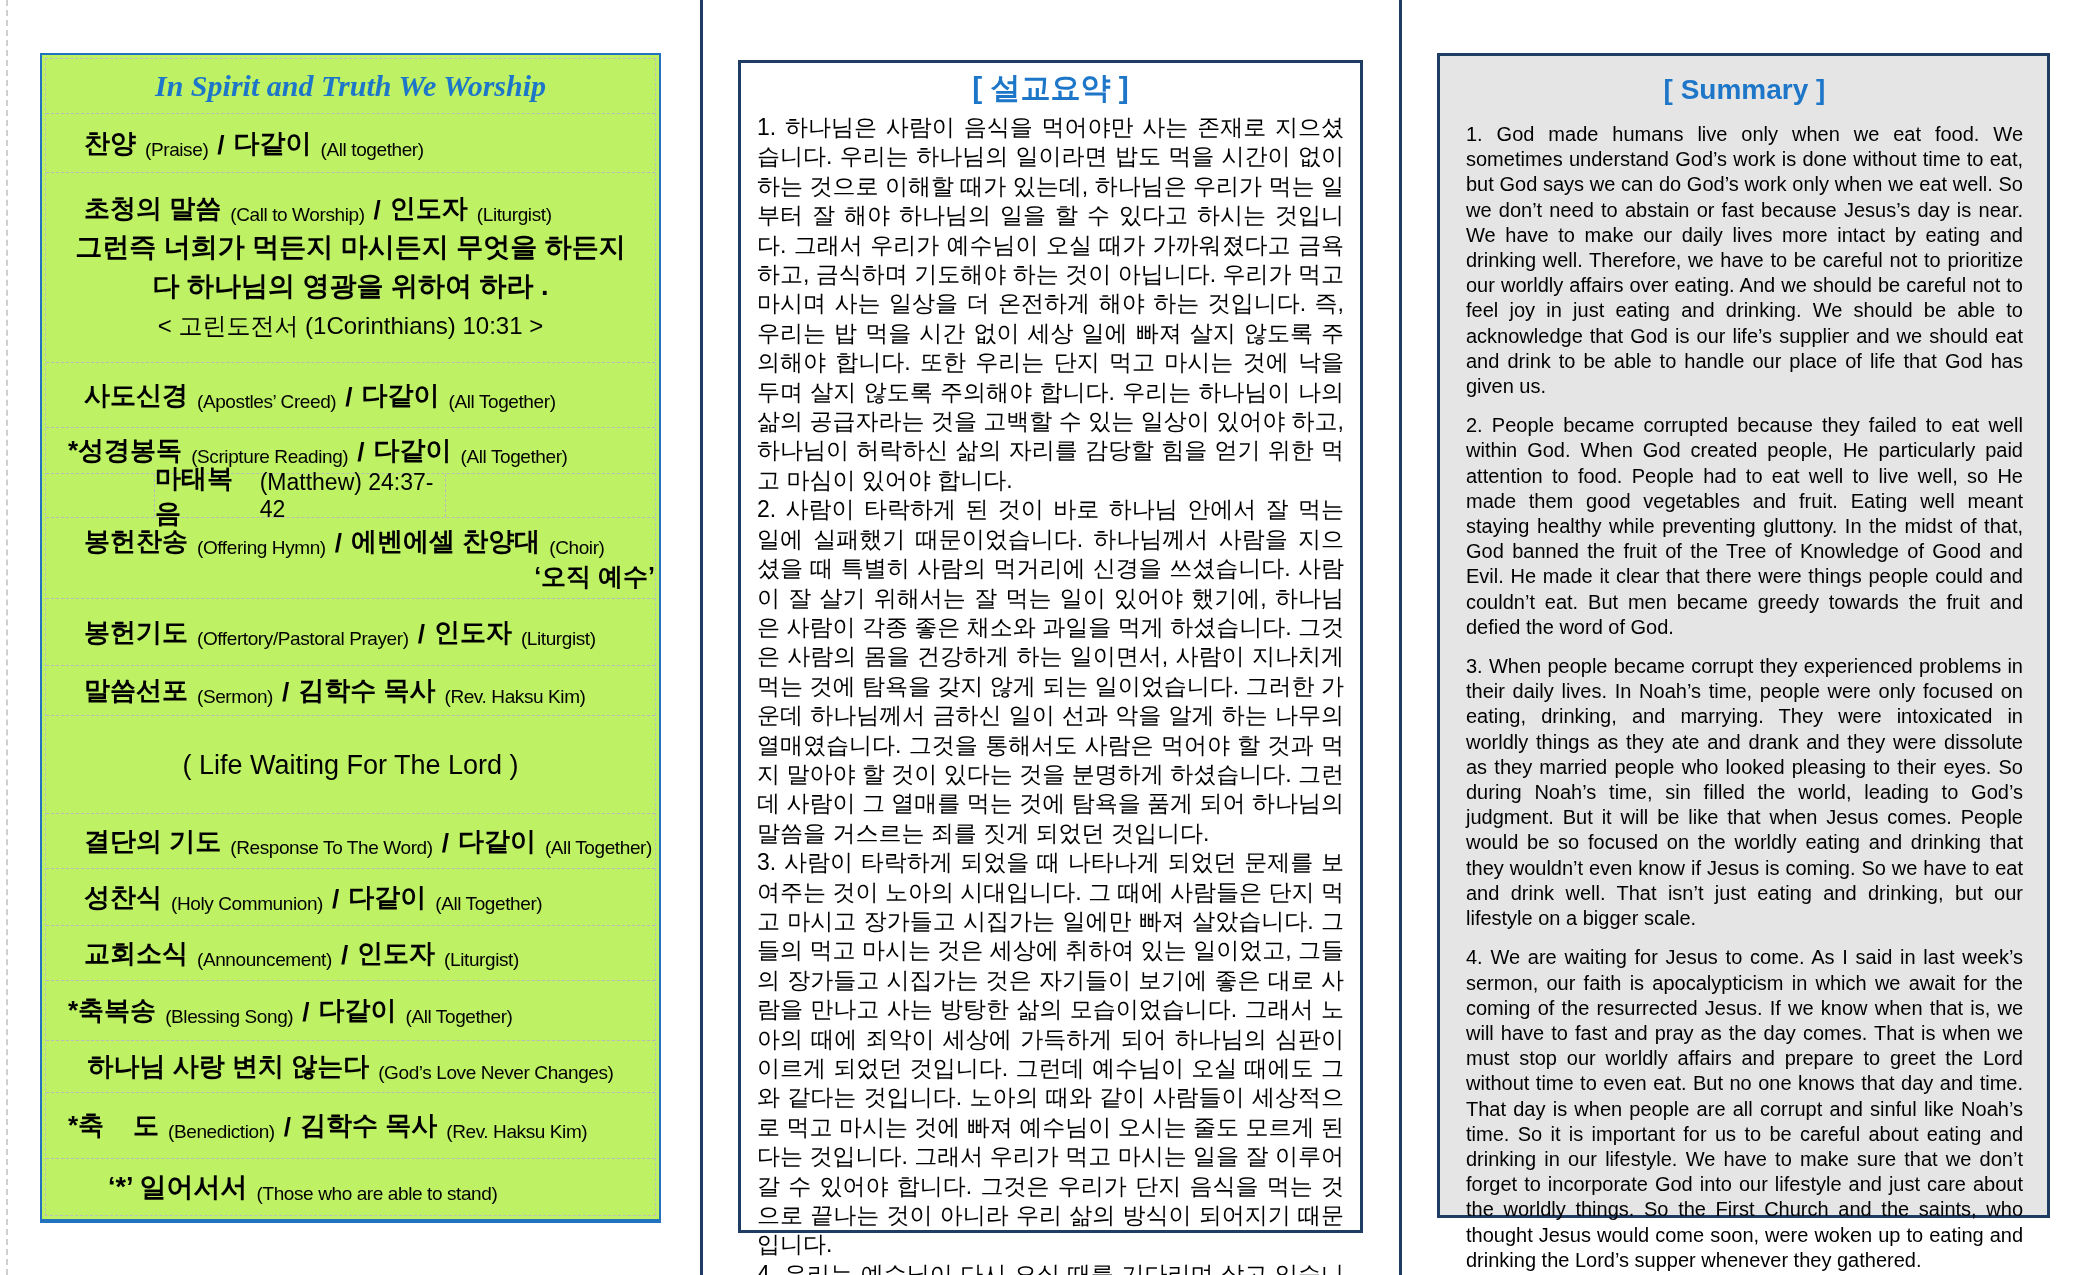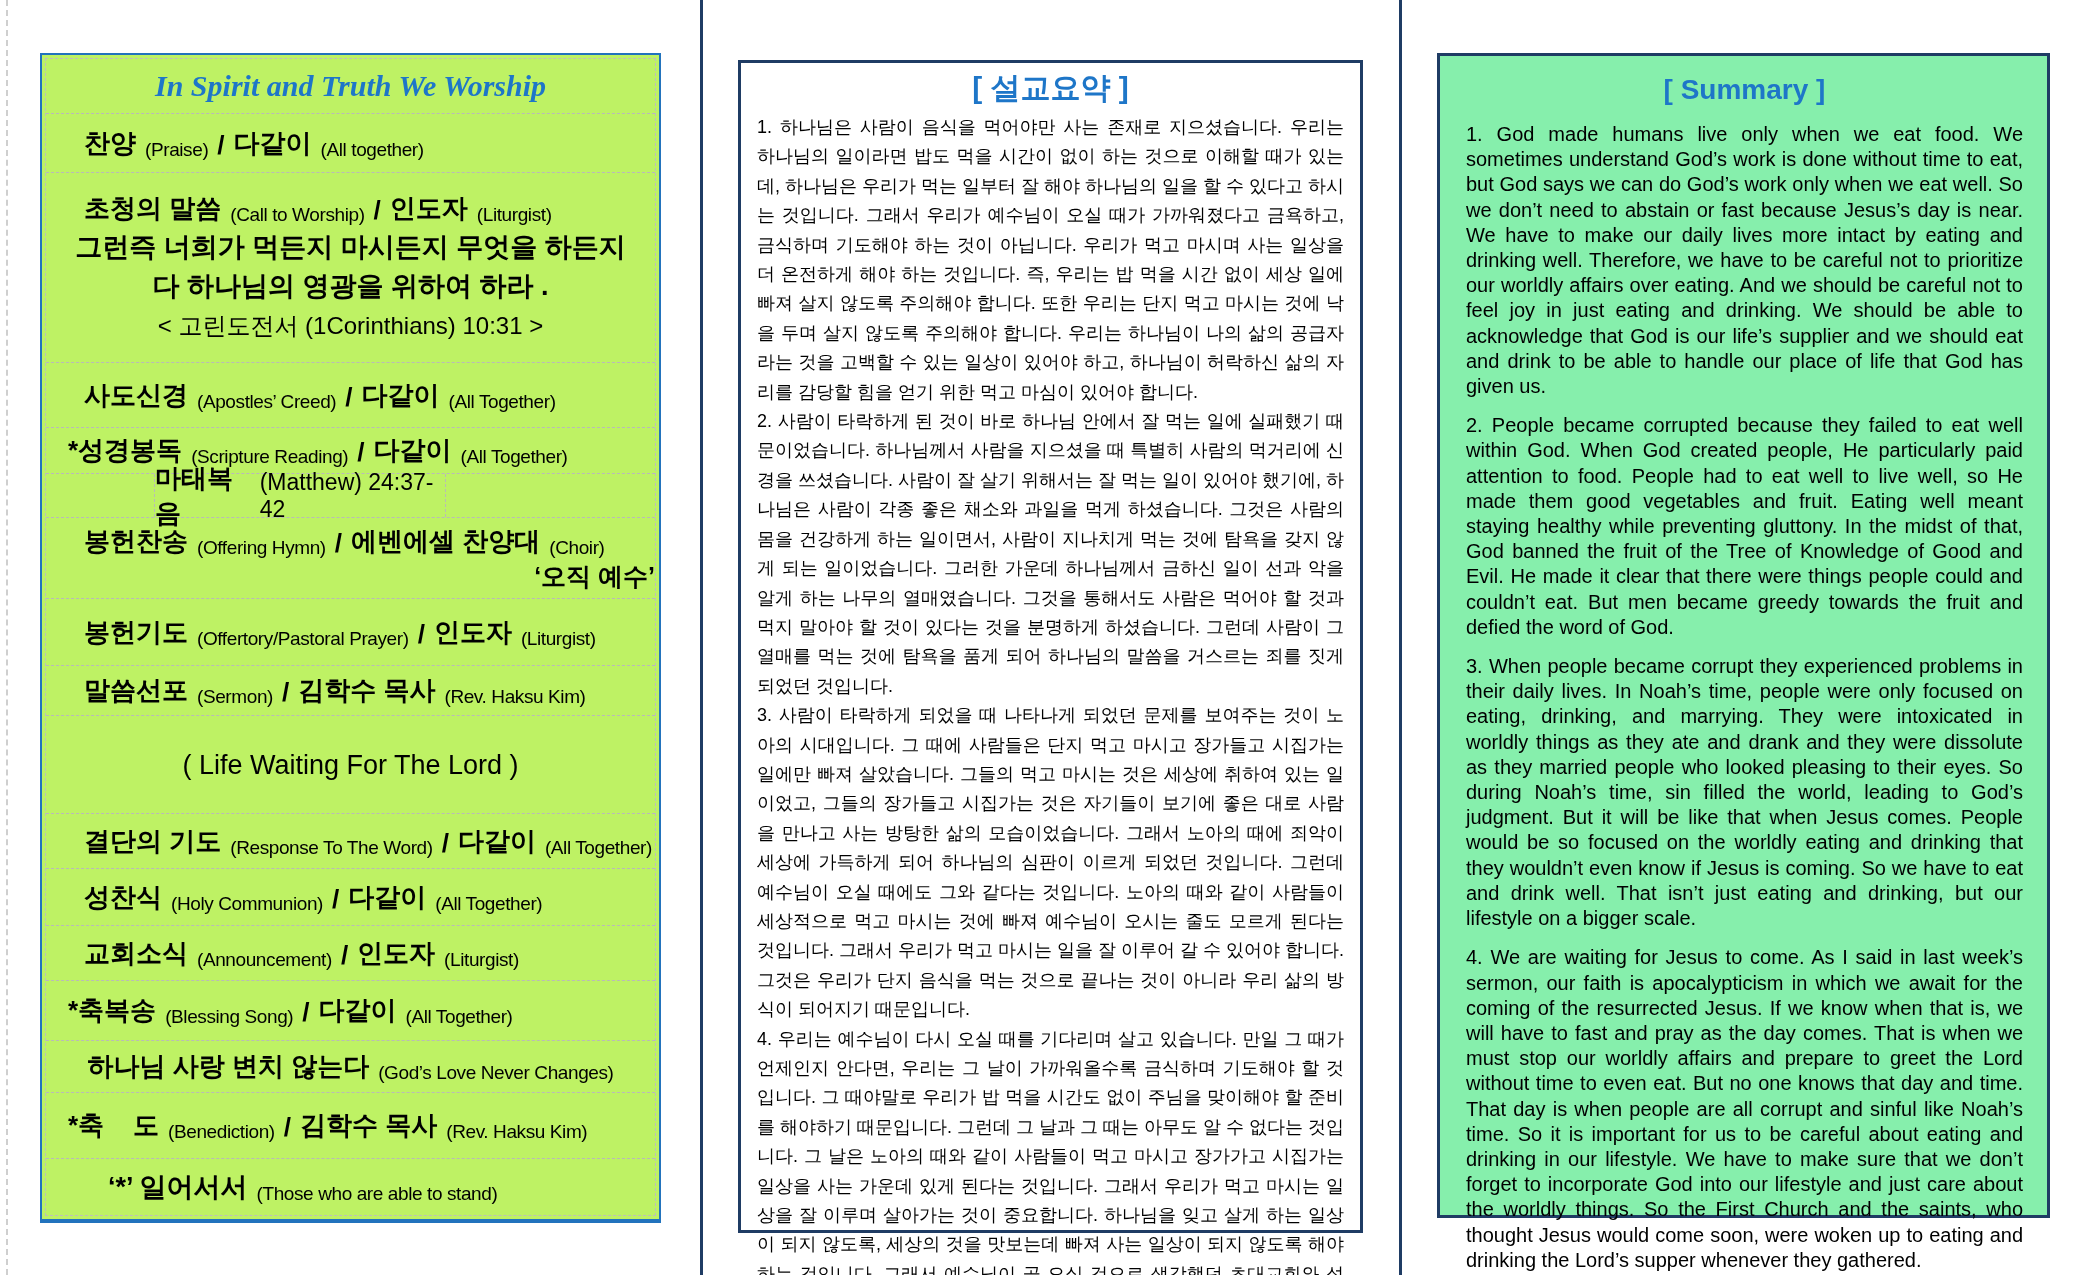--- a/index.html
+++ b/index.html
@@ -44,26 +44,26 @@
     display:flex;align-items:center;justify-content:center;gap:8px;}
   .st-ko{font-size:30px;font-weight:800;text-align:center;line-height:44px;color:#000;}
   .st-en{font-size:27px;font-weight:400;text-align:center;line-height:36px;color:#000;}
   .foot-row{padding-left:62px;}
 
   
   .mid-panel{position:absolute;left:738px;top:60px;width:625px;height:1173px;
     border:3px solid #1f3c64;box-sizing:border-box;background:#fff;padding:2px 16px 0 16px;}
   .mid-title{color:#1e76c8;font-weight:800;font-size:30px;text-align:center;
     line-height:46px;margin-bottom:2px;}
-  .mid-panel p{margin:0;text-align:justify;font-size:18px;line-height:29.4px;color:#000;
+  .mid-panel p{margin:0;text-align:justify;font-size:23px;line-height:29.4px;color:#000;
     font-weight:500;}
 
   
   .right-panel{position:absolute;left:1437px;top:53px;width:613px;height:1165px;
-    border:3px solid #1f3c64;box-sizing:border-box;background:#86efac;padding:14px 24px 0 26px;}
+    border:3px solid #1f3c64;box-sizing:border-box;background:#e5e5e5;padding:14px 24px 0 26px;}
   .right-title{color:#1e76c8;font-weight:800;font-size:28px;text-align:center;
     line-height:40px;margin-bottom:12px;}
   .right-panel p{margin:0 0 14px 0;text-align:justify;font-size:20px;line-height:25.2px;
     color:#000;}
 </style>
 </head>
 <body>
 
 <div class="fold-dashed"></div>
 <div class="page-sep sep1"></div>

